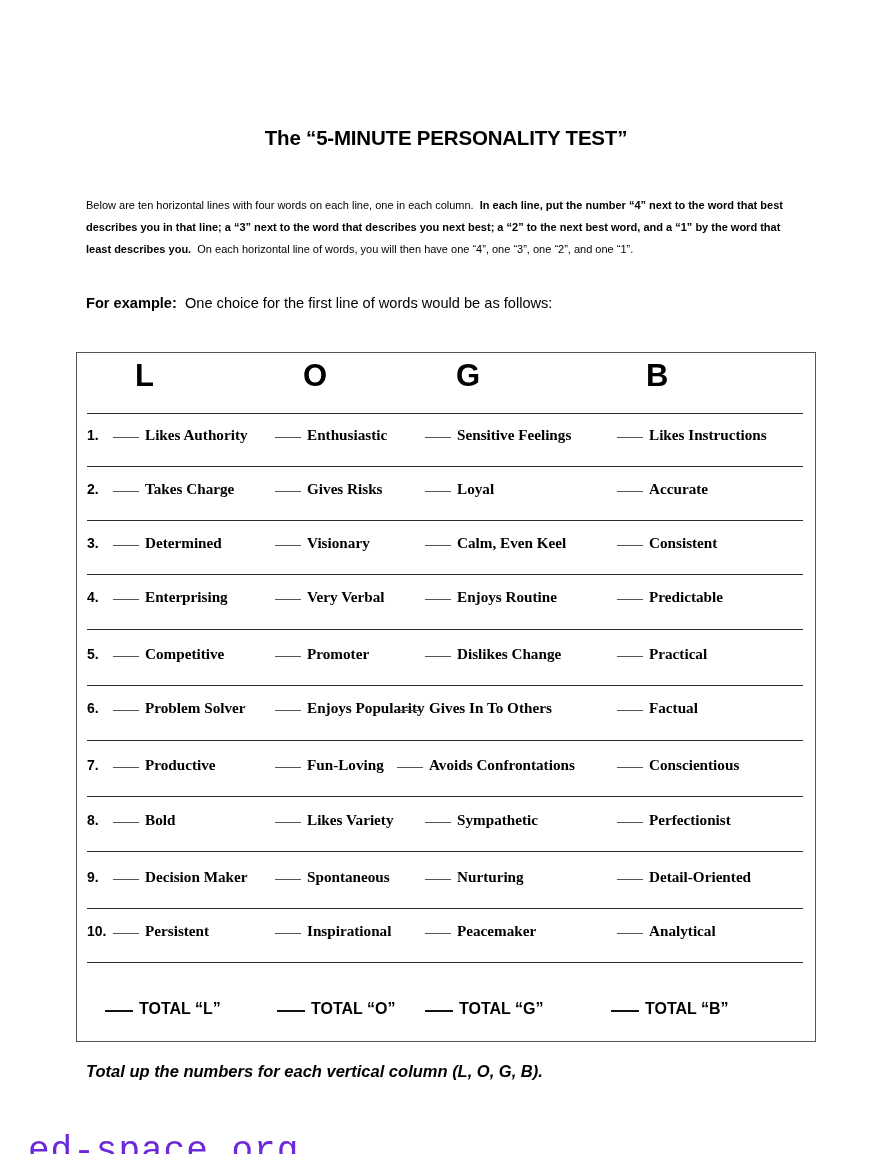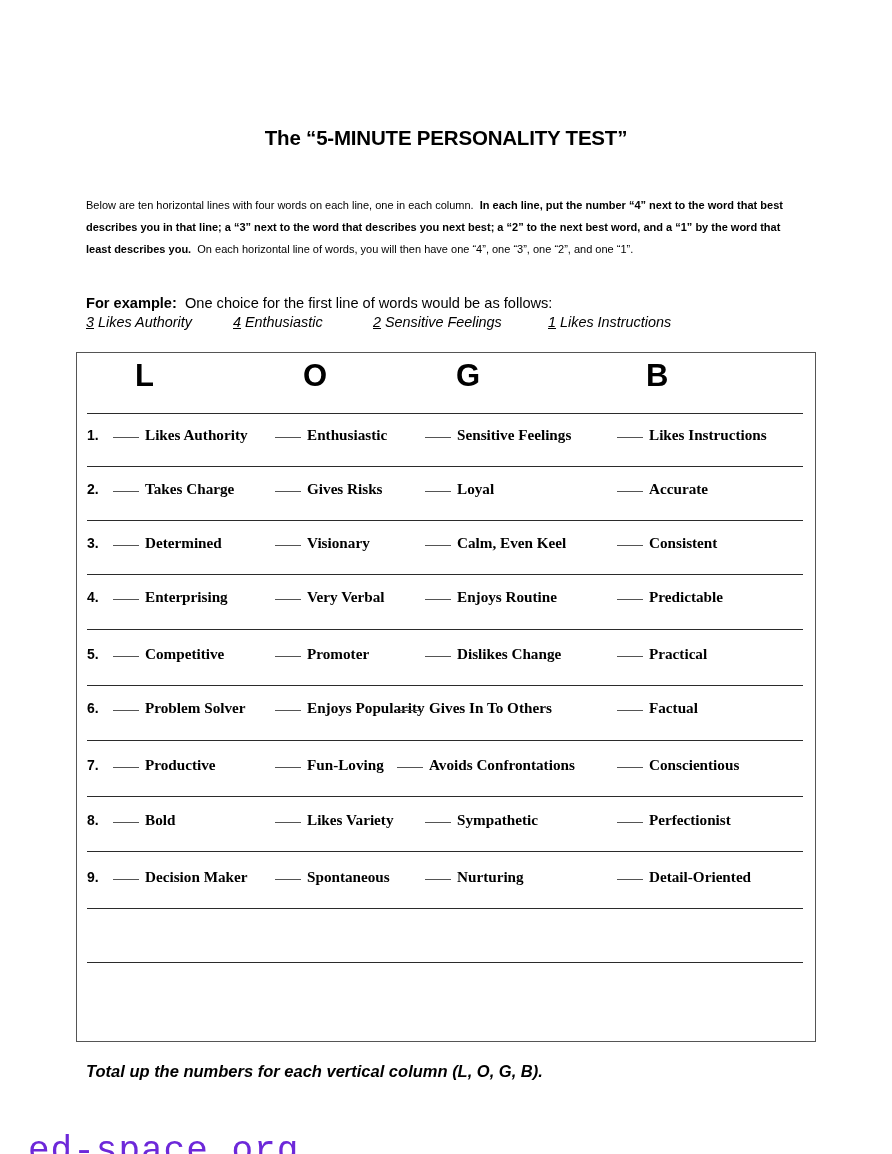--- a/index.html
+++ b/index.html
@@ -218,26 +218,20 @@
 <body>
 
 <div class="page">
 
   <div class="doc-title">The “5-MINUTE PERSONALITY TEST”</div>
 
   <div class="intro"><span>Below are ten horizontal lines with four words on each line, one in each column.&nbsp; </span><span class="b">In each line, put the number “4” next to the word that best describes you in that line; a “3” next to the word that describes you next best; a “2” to the next best word, and a “1” by the word that least describes you.</span><span>&nbsp; On each horizontal line of words, you will then have one “4”, one “3”, one “2”, and one “1”.</span></div>
 
   <div class="example-line"><span class="b">For example:</span><span>&nbsp; One choice for the first line of words would be as follows:</span></div>
 
-  <div class="example-row">
-    <span class="example-item ex-c1"><span class="num">3</span> <span>Likes Authority</span></span>
-    <span class="example-item ex-c2"><span class="num">4</span> <span>Enthusiastic</span></span>
-    <span class="example-item ex-c3"><span class="num">2</span> <span>Sensitive Feelings</span></span>
-    <span class="example-item ex-c4"><span class="num">1</span> <span>Likes Instructions</span></span>
-  </div>
 
   <div class="grid-frame">
 
     <div class="col-headers">
       <span class="col-head ch-l">L</span>
       <span class="col-head ch-o">O</span>
       <span class="col-head ch-g">G</span>
       <span class="col-head ch-b">B</span>
     </div>
 
@@ -326,23 +320,36 @@
     <div class="row" style="top:514px;">
       <span class="idx">9.</span>
       <span class="cell c1"><span class="blank"></span><span>Decision Maker</span></span>
       <span class="cell c2"><span class="blank"></span><span>Spontaneous</span></span>
       <span class="cell c3"><span class="blank"></span><span>Nurturing</span></span>
       <span class="cell c4"><span class="blank"></span><span>Detail-Oriented</span></span>
     </div>
 
     <div class="rule" style="top:555px;"></div>
 
+    <div class="row" style="top:568px;">
+      <span class="idx">10.</span>
+      <span class="cell c1"><span class="blank"></span><span>Persistent</span></span>
+      <span class="cell c2"><span class="blank"></span><span>Inspirational</span></span>
+      <span class="cell c3"><span class="blank"></span><span>Peacemaker</span></span>
+      <span class="cell c4"><span class="blank"></span><span>Analytical</span></span>
+    </div>
 
     <div class="rule" style="top:609px;"></div>
 
+    <div class="total-row" style="top:645px;">
+      <span class="total-cell t1"><span class="blank"></span><span>TOTAL “L”</span></span>
+      <span class="total-cell t2"><span class="blank"></span><span>TOTAL “O”</span></span>
+      <span class="total-cell t3"><span class="blank"></span><span>TOTAL “G”</span></span>
+      <span class="total-cell t4"><span class="blank"></span><span>TOTAL “B”</span></span>
+    </div>
 
   </div>
 
   <div class="footer-note">Total up the numbers for each vertical column (L, O, G, B).</div>
 
   <div class="watermark">ed-space.org</div>
 
 </div>
 
 </body></html>

